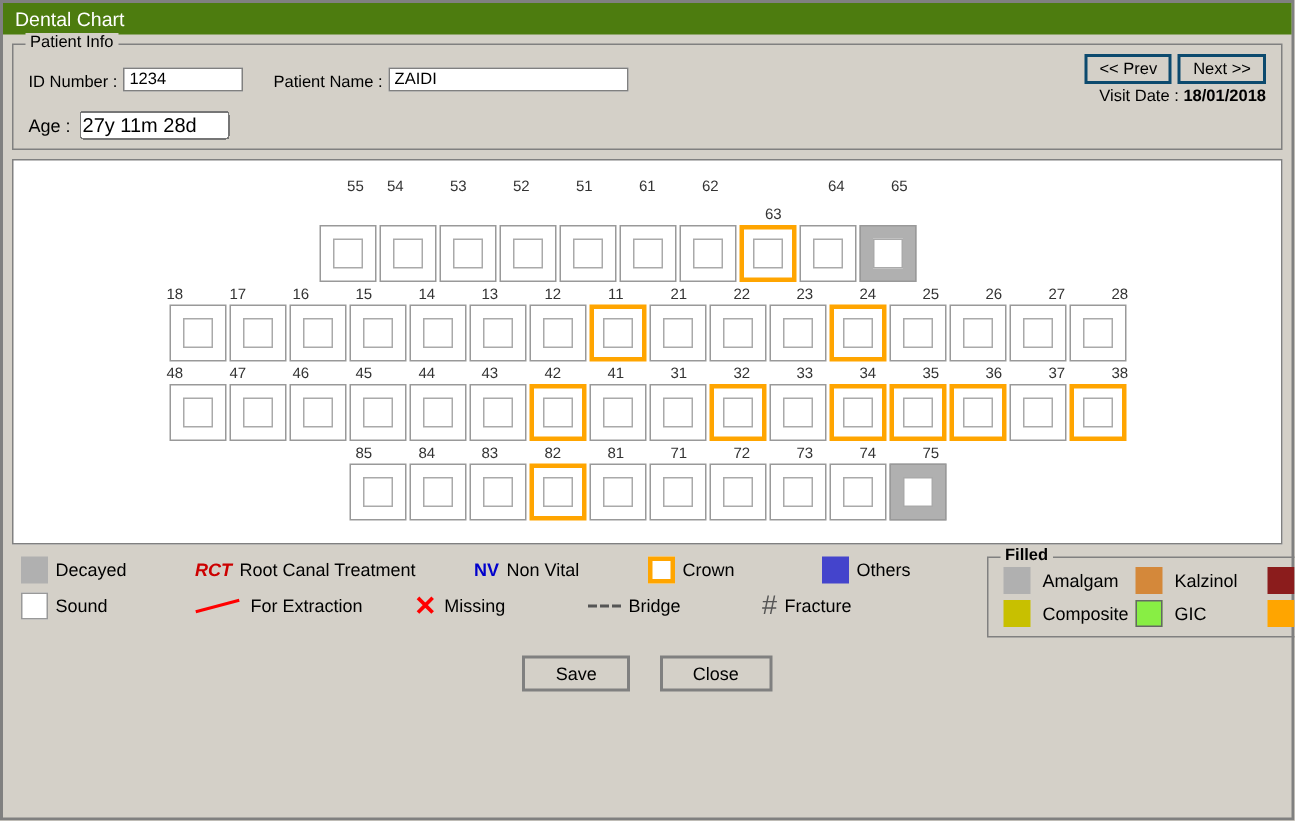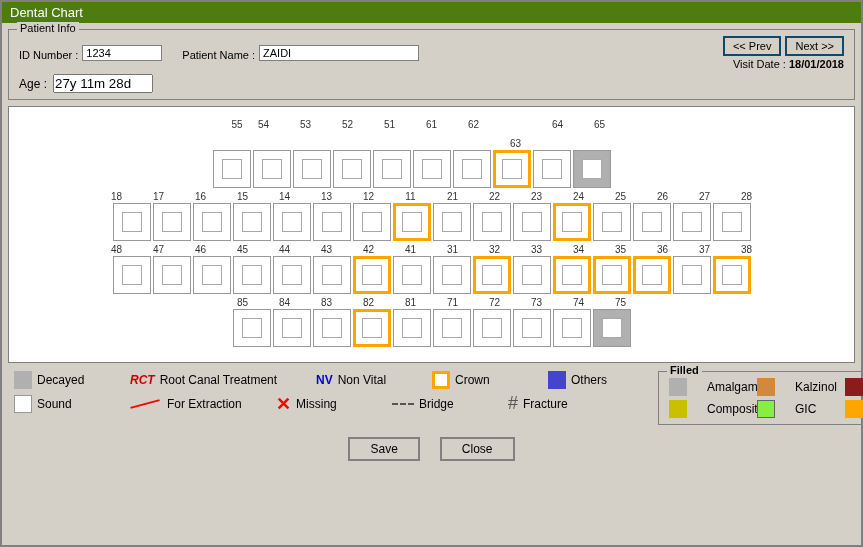--- a/index.html
+++ b/index.html
@@ -23,21 +23,21 @@
     
     .visit-date { font-size: 11px; text-align: right; margin-top: 2px; }
     .visit-date strong { font-weight: bold; }
     
     
     .chart-area { background: white; border: 1px solid #808080; padding: 8px 4px; margin-bottom: 6px; position: relative; }
     .legend-item { display: flex; align-items: center; gap: 5px; min-width: 100px; }
     
     .filled-box { border: 1px solid #808080; padding: 6px 10px; position: relative; }
     .filled-label { position: absolute; top: -8px; left: 8px; background: #d4d0c8; padding: 0 3px; font-size: 11px; font-weight: bold; }
-    .filled-item { display: flex; align-items: center; gap: 20px; min-width: 80px; }
+    .filled-item { display: flex; align-items: center; gap: 8px; min-width: 80px; }
     .filled-swatch { width: 18px; height: 18px; flex-shrink: 0; }
     .filled-swatch.amalgam { background: #b0b0b0; }
     .filled-swatch.composite { background: #c8c000; }
     .filled-swatch.kalzinol { background: #d4883a; }
     .filled-swatch.gic { background: #88ee44; border: 1px solid #666; }
     .filled-swatch.fs { background: #8b1c1c; }
     .filled-swatch.others-filled { background: orange; }
     
     .bottom-buttons { display: flex; justify-content: center; gap: 20px; padding: 4px; }
     .bottom-btn { background: #d4d0c8; border: 2px solid #808080; padding: 3px 20px; font-size: 12px; cursor: pointer; }

